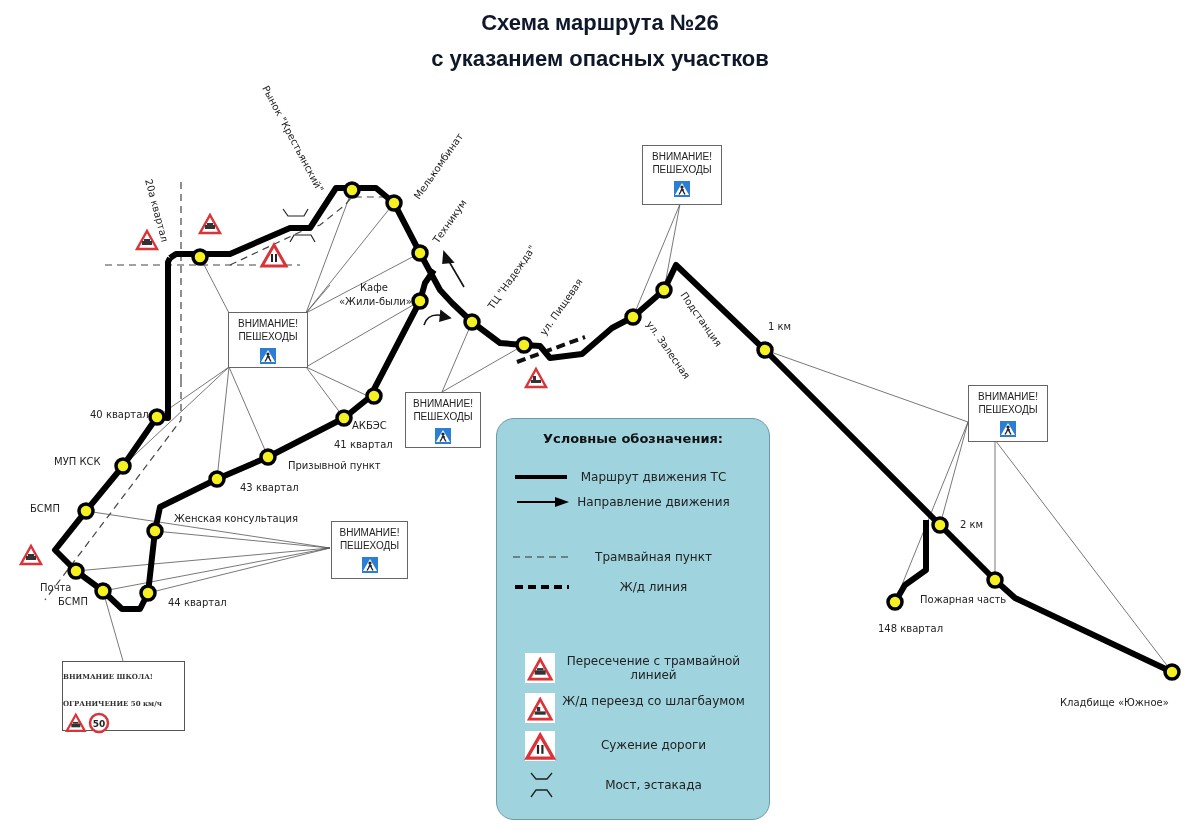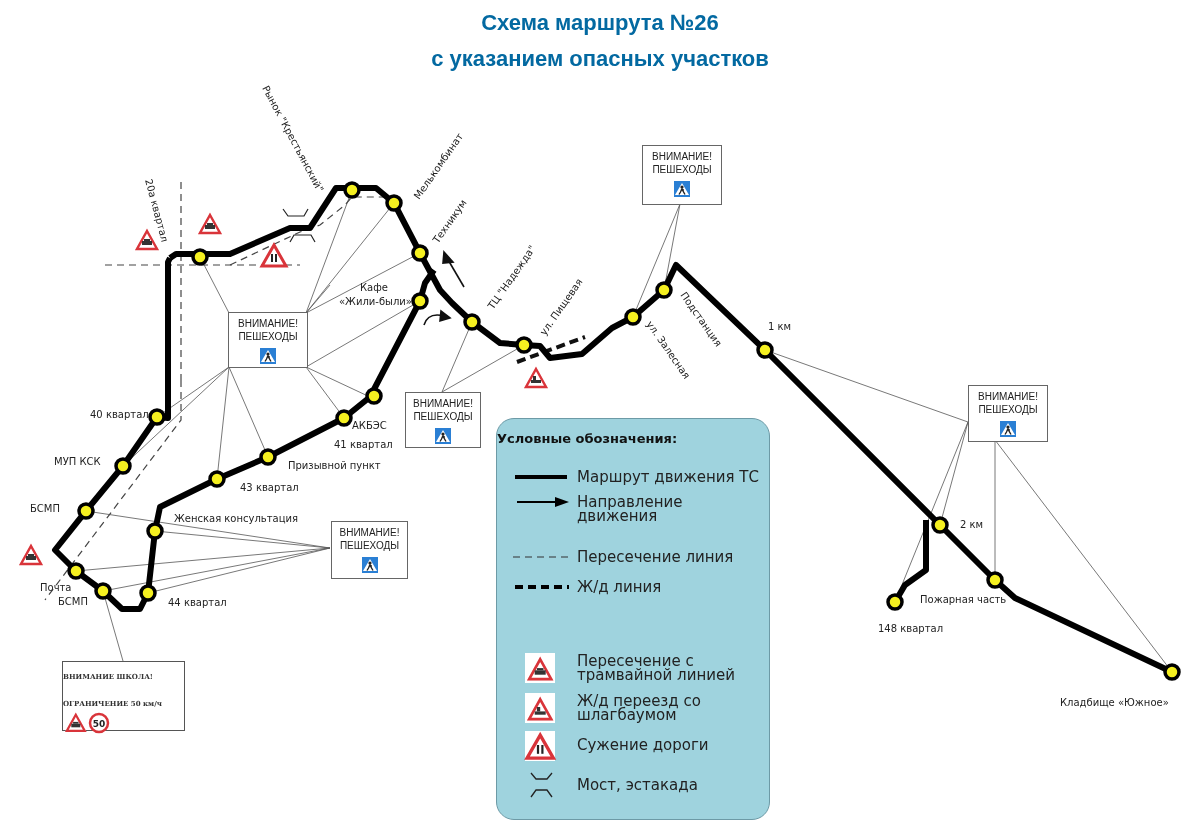--- a/index.html
+++ b/index.html
@@ -1,28 +1,28 @@
 <!DOCTYPE html>
 <html><head>
 <meta charset="utf-8">
 <style>
   html,body{margin:0;padding:0;background:#fff;}
   body{width:1200px;height:839px;position:relative;overflow:hidden;font-family:"DejaVu Sans",sans-serif;}
-  .title{position:absolute;left:0;width:1200px;text-align:center;font-family:"Liberation Sans",sans-serif;font-weight:bold;color:#0369a1;font-size:22px;}
+  .title{position:absolute;left:0;width:1200px;text-align:center;font-family:"Liberation Sans",sans-serif;font-weight:bold;color:#0f172a;font-size:22px;}
   #t1{top:10px;}
   #t2{top:46px;}
   svg#map{position:absolute;left:0;top:0;}
   .lbl{font-family:"DejaVu Sans",sans-serif;font-size:10px;fill:#222;}
   .warn{position:absolute;border:1.2px solid #666;background:#fff;text-align:center;font-family:Liberation Sans, sans-serif;font-size:10px;color:#222;line-height:13px;}
   .warn .ped{display:block;margin:3px auto 0;}
   .legend{position:absolute;left:496px;top:418px;width:272px;height:400px;background:#9fd3de;border:1.5px solid #6d9aa6;border-radius:18px;}
-  .legend .lt{position:absolute;left:0;width:100%;top:12px;text-align:left;font-weight:bold;font-size:13px;font-family:"DejaVu Sans",sans-serif;color:#111;}
+  .legend .lt{position:absolute;left:0;width:100%;top:12px;text-align:center;font-weight:bold;font-size:13px;font-family:"DejaVu Sans",sans-serif;color:#111;}
   .lrow{position:absolute;left:0;width:100%;height:28px;}
   .lrow .sym{position:absolute;left:14px;width:60px;height:28px;}
-  .lrow .txt{position:absolute;left:80px;width:185px;font-size:15px;color:#222;font-family:"DejaVu Sans",sans-serif;line-height:14px;}
+  .lrow .txt{position:absolute;left:64px;width:185px;text-align:center;font-size:12px;color:#222;font-family:"DejaVu Sans",sans-serif;line-height:14px;}
   .school{position:absolute;left:62px;top:661px;width:121px;height:68px;border:1.2px solid #555;background:#fff;text-align:left;font-family:"DejaVu Serif",serif;font-weight:bold;font-size:7px;color:#333;}
 </style>
 </head>
 <body>
 
 <div class="title" id="t1">Схема маршрута №26</div>
 <div class="title" id="t2">с указанием опасных участков</div>
 
 <svg id="map" width="1200" height="839">
   <defs>
@@ -234,21 +234,21 @@
     <svg class="sym">
         <line x1="6" y1="14" x2="46" y2="14" stroke="#000" stroke-width="2"></line>
         <polygon points="58,14 44,9 44,19" fill="#000"></polygon>
       </svg>
     <div class="txt" style="top:7px">Направление движения</div>
   </div>
   <div class="lrow" style="top:124px">
     <svg class="sym">
         <line x1="2" y1="14" x2="60" y2="14" stroke="#333" stroke-width="1.2" stroke-dasharray="7,5"></line>
       </svg>
-    <div class="txt" style="top:7px">Пересечение линия</div>
+    <div class="txt" style="top:7px">Трамвайная пункт</div>
   </div>
   <div class="lrow" style="top:154px">
     <svg class="sym">
         <line x1="4" y1="14" x2="58" y2="14" stroke="#000" stroke-width="4" stroke-dasharray="8,5"></line>
       </svg>
     <div class="txt" style="top:7px">Ж/д линия</div>
   </div>
   <div class="lrow" style="top:232px;height:34px">
     <svg class="sym" style="height:34px">
         <rect x="14" y="2" width="30" height="30" fill="#fff"></rect>

